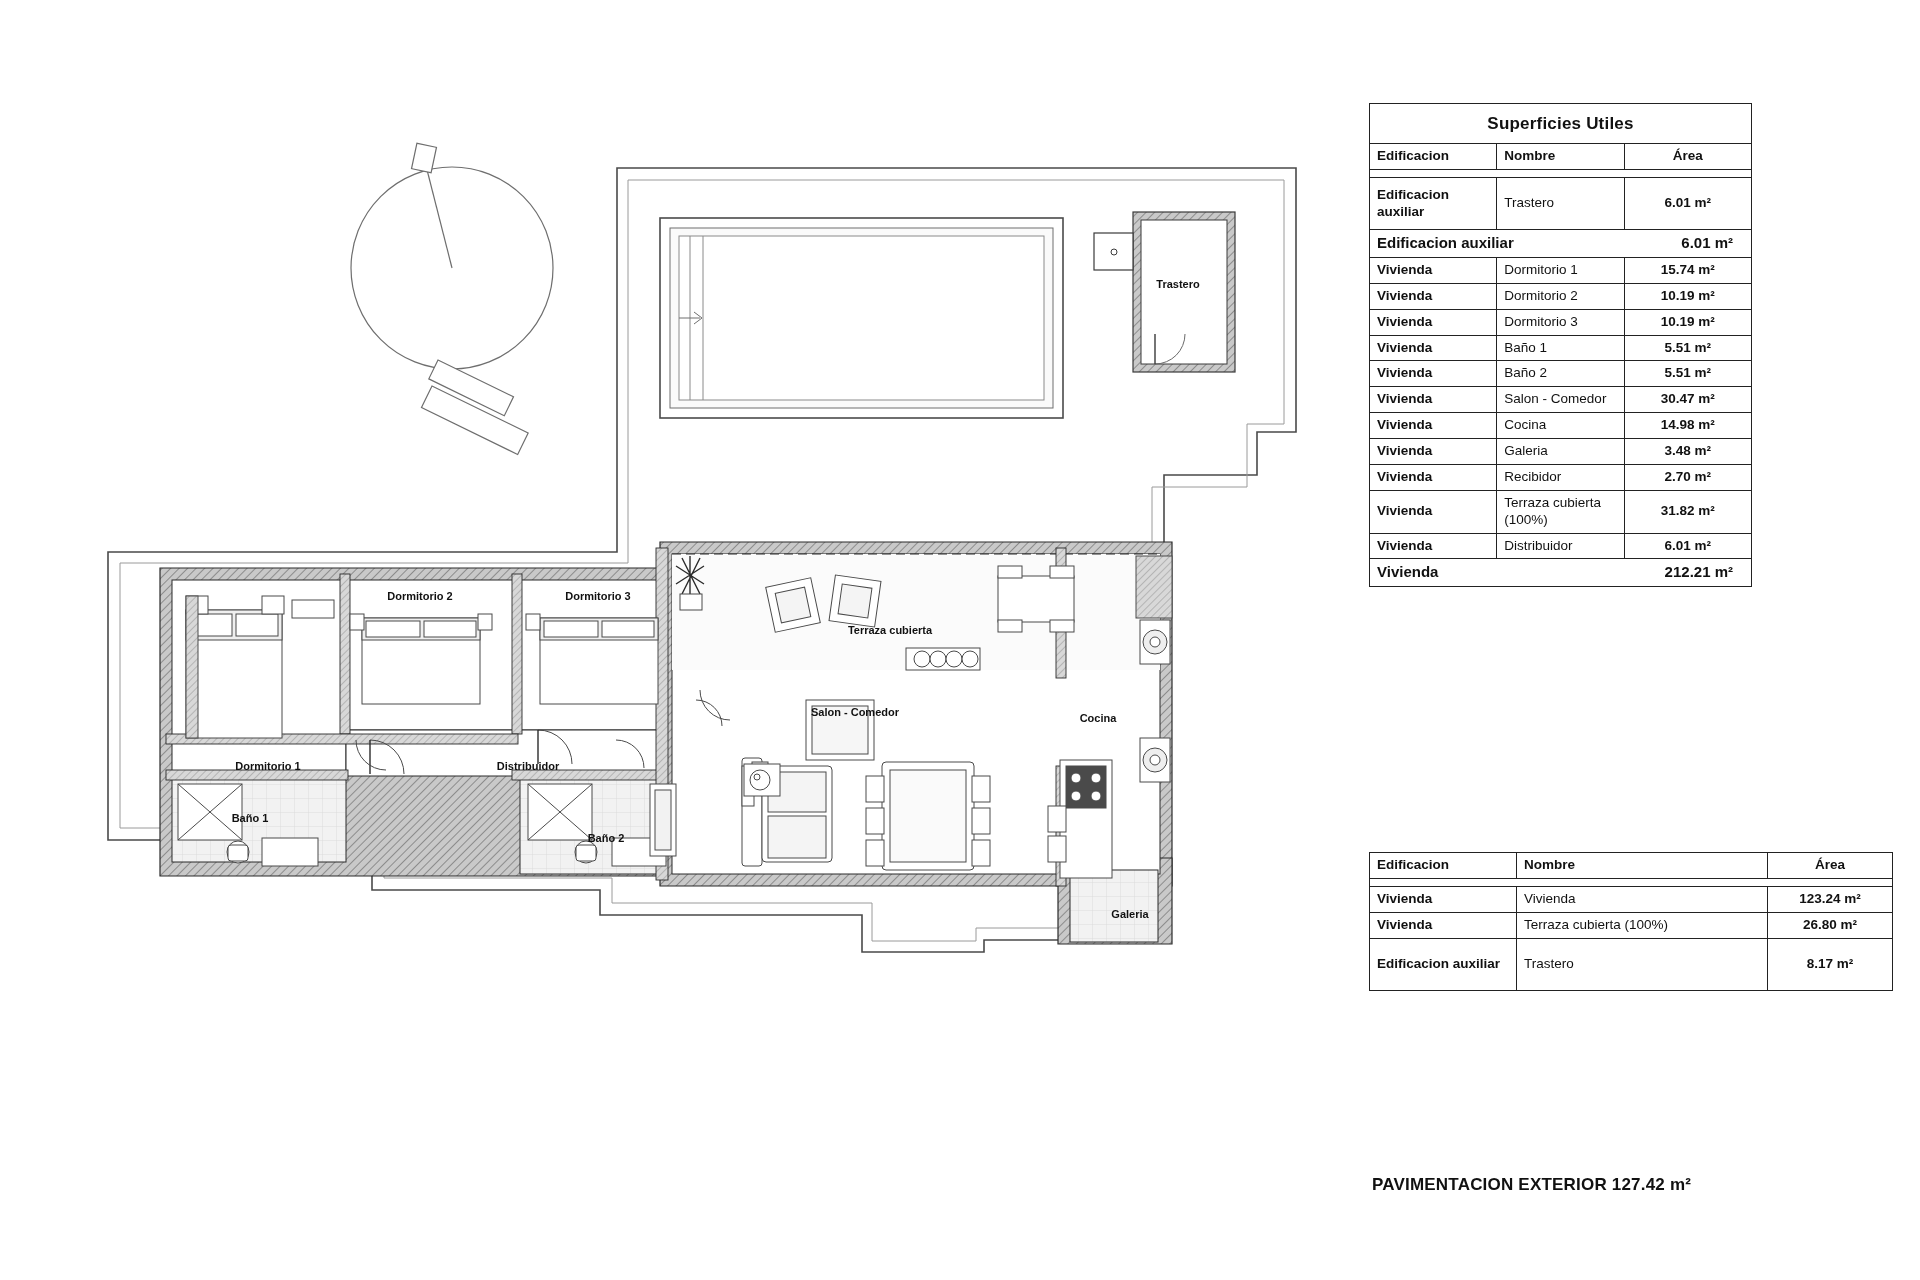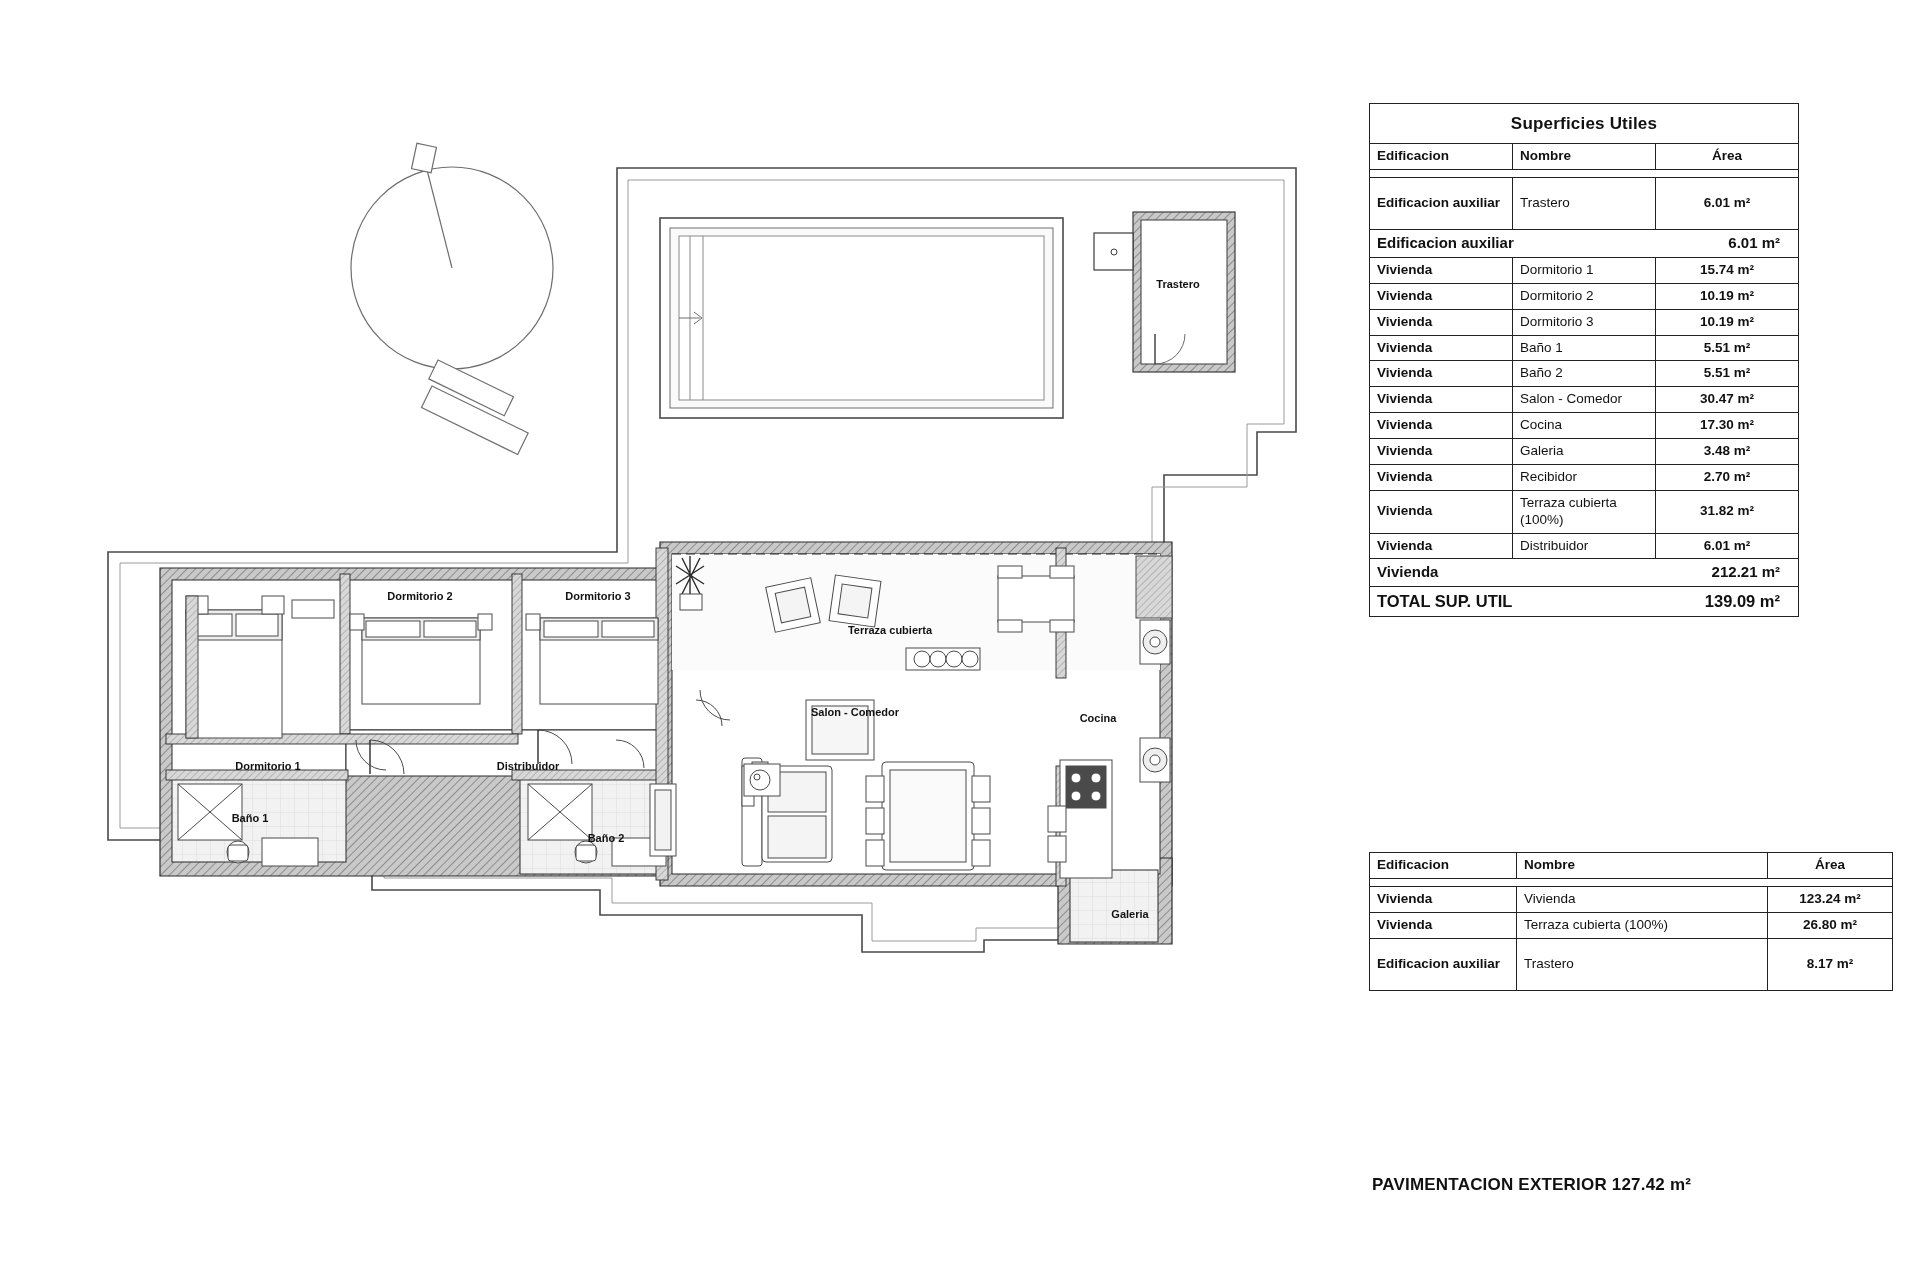--- a/index.html
+++ b/index.html
@@ -21,21 +21,21 @@
     position: absolute;
     left: 0;
     top: 0;
     width: 1340px;
     height: 1280px;
   }
 
   
   .table-block {
     position: absolute;
-    width: 430px;
+    width: 383px;
     border-collapse: collapse;
   }
   .table-block table {
     width: 100%;
     border-collapse: collapse;
     table-layout: fixed;
   }
   .table-block td, .table-block th {
     border: 1px solid #222;
     padding: 4px 7px;
@@ -376,21 +376,21 @@
         <td class="area-bold">5.51 m²</td>
       </tr>
       <tr>
         <td class="edif-bold">Vivienda</td>
         <td>Salon - Comedor</td>
         <td class="area-bold">30.47 m²</td>
       </tr>
       <tr>
         <td class="edif-bold">Vivienda</td>
         <td>Cocina</td>
-        <td class="area-bold">17.30 m²</td>
+        <td class="area-bold">14.98 m²</td>
       </tr>
       <tr>
         <td class="edif-bold">Vivienda</td>
         <td>Galeria</td>
         <td class="area-bold">3.48 m²</td>
       </tr>
       <tr>
         <td class="edif-bold">Vivienda</td>
         <td>Recibidor</td>
         <td class="area-bold">2.70 m²</td>
@@ -402,24 +402,20 @@
       </tr>
       <tr>
         <td class="edif-bold">Vivienda</td>
         <td>Distribuidor</td>
         <td class="area-bold">6.01 m²</td>
       </tr>
 
       <tr class="row-sub">
         <td class="lbl" colspan="2">Vivienda</td>
         <td class="val">212.21 m²</td>
-      </tr>
-      <tr class="row-total">
-        <td class="lbl" colspan="2">TOTAL SUP. UTIL</td>
-        <td class="val">139.09 m²</td>
       </tr>
     </tbody>
   </table>
 </div>
 
 <div class="table-block" id="tbl-construida" style="left:1369px; top:852px;">
   <table>
     <tbody>
       <tr class="tbl-head">
         <td class="col-edif">Edificacion</td>

